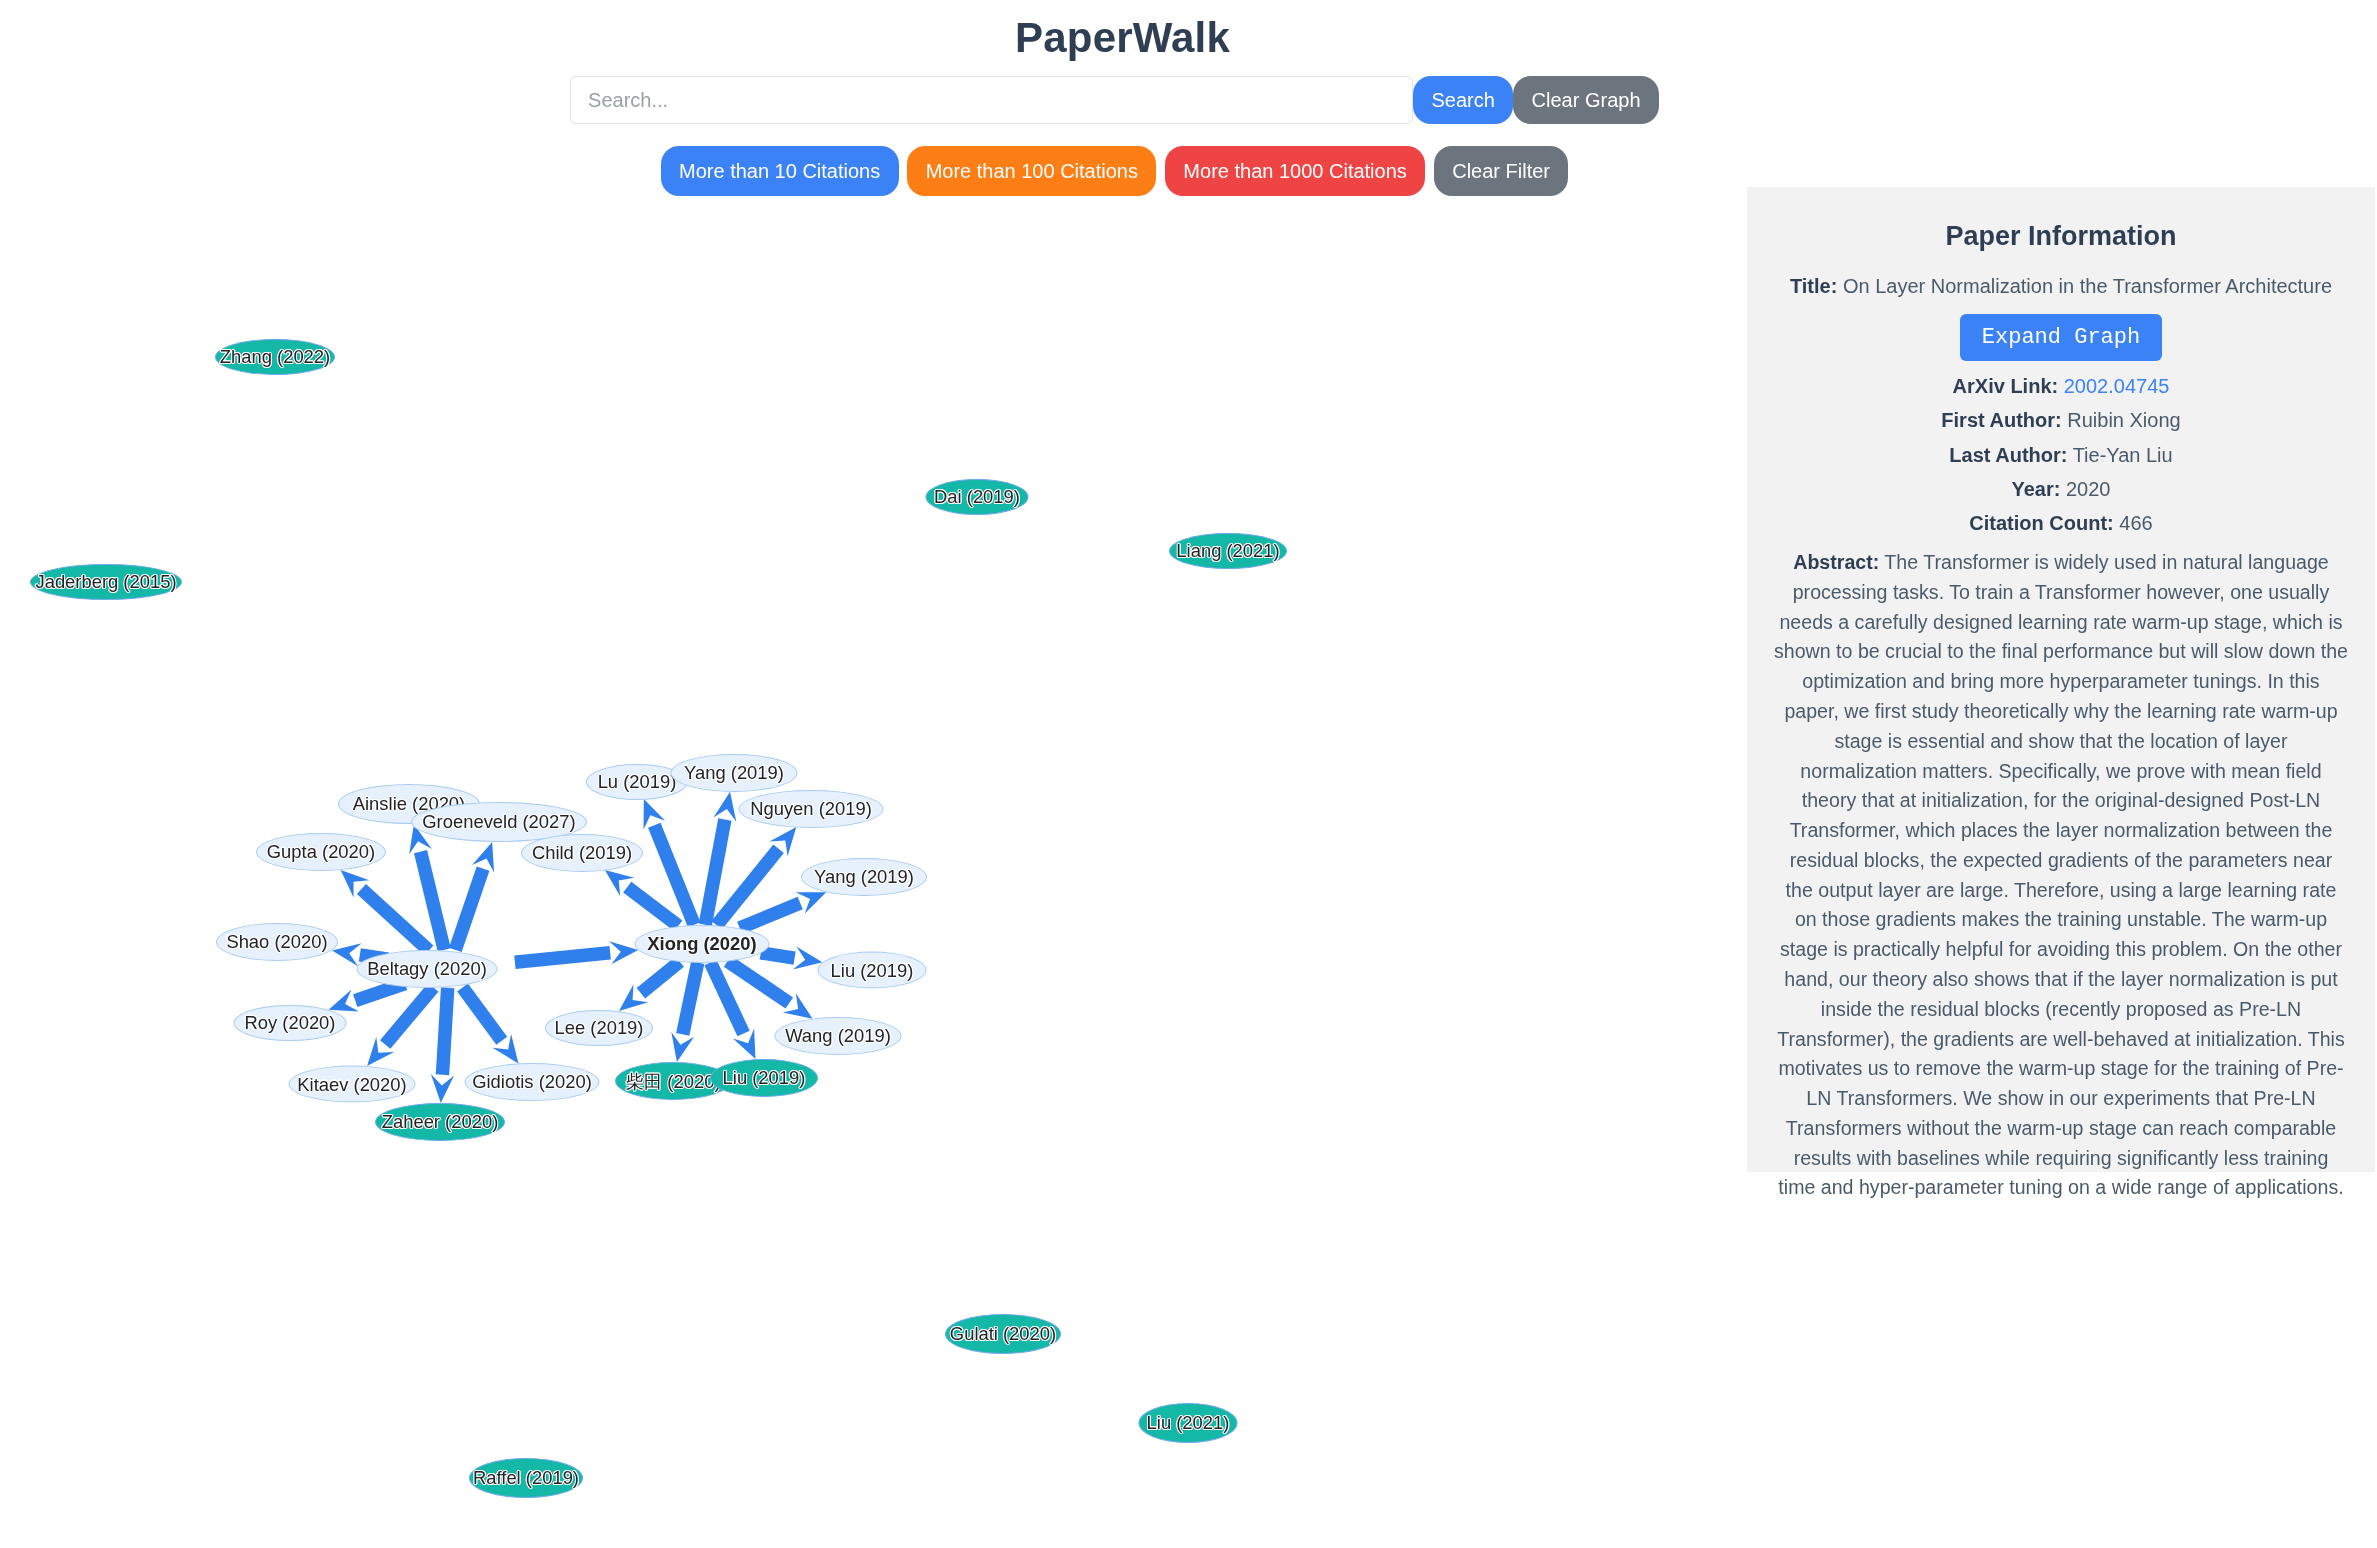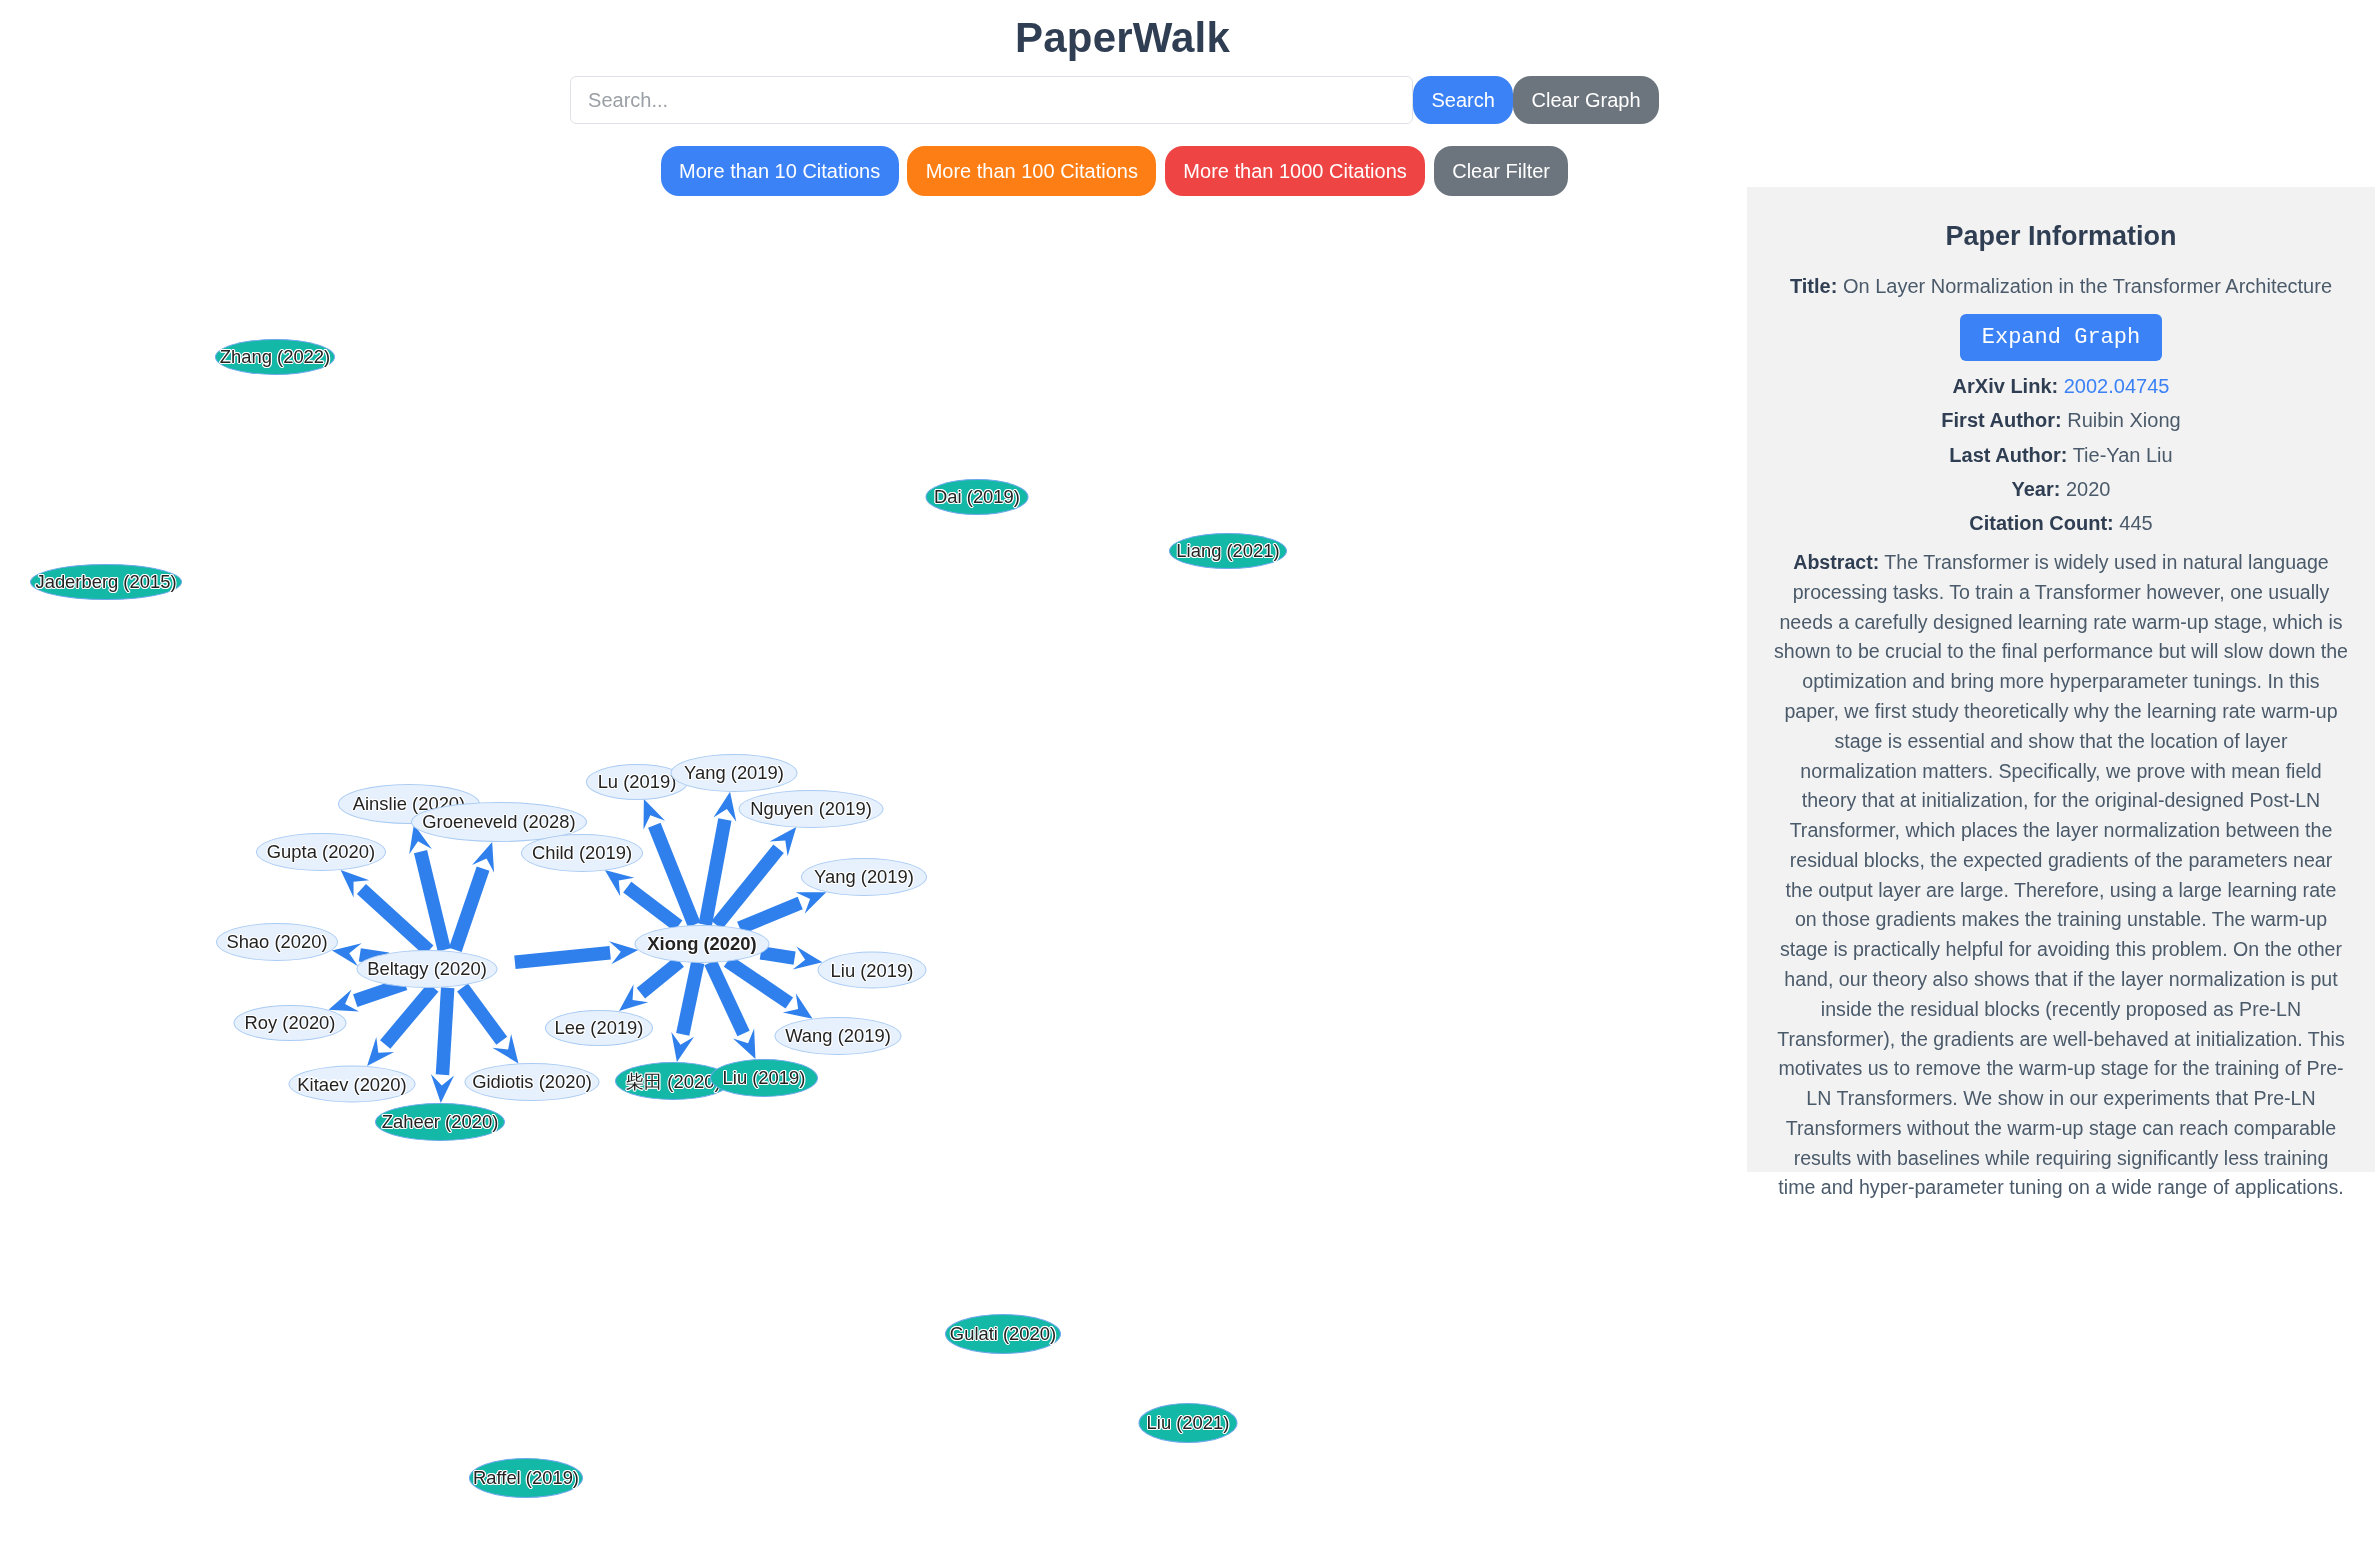--- a/index.html
+++ b/index.html
@@ -189,21 +189,21 @@
         <div class="node solid" style="left: 977px; top: 307px; width: 103px; height: 36px;">
           <span>Dai (2019)</span>
         </div>
         <div class="node solid" style="left: 1228px; top: 361px; width: 118px; height: 36px;">
           <span>Liang (2021)</span>
         </div>
         <div class="node faint" style="left: 409px; top: 614px; width: 142px; height: 40px;">
           <span>Ainslie (2020)</span>
         </div>
         <div class="node faint" style="left: 499px; top: 632px; width: 176px; height: 40px;">
-          <span>Groeneveld (2028)</span>
+          <span>Groeneveld (2027)</span>
         </div>
         <div class="node faint" style="left: 637px; top: 592px; width: 102px; height: 36px;">
           <span>Lu (2019)</span>
         </div>
         <div class="node faint" style="left: 734px; top: 583px; width: 127px; height: 38px;">
           <span>Yang (2019)</span>
         </div>
         <div class="node faint" style="left: 811px; top: 619px; width: 145px; height: 38px;">
           <span>Nguyen (2019)</span>
         </div>
@@ -291,21 +291,21 @@
       <span>Tie-Yan Liu</span>
     </div>
 
     <div class="info-line">
       <b>Year:</b>
       <span>2020</span>
     </div>
 
     <div class="info-line">
       <b>Citation Count:</b>
-      <span>445</span>
+      <span>466</span>
     </div>
 
     <div class="abstract">
       <b>Abstract:</b>
       <span>The Transformer is widely used in natural language processing tasks. To train a Transformer however, one usually needs a carefully designed learning rate warm-up stage, which is shown to be crucial to the final performance but will slow down the optimization and bring more hyperparameter tunings. In this paper, we first study theoretically why the learning rate warm-up stage is essential and show that the location of layer normalization matters. Specifically, we prove with mean field theory that at initialization, for the original-designed Post-LN Transformer, which places the layer normalization between the residual blocks, the expected gradients of the parameters near the output layer are large. Therefore, using a large learning rate on those gradients makes the training unstable. The warm-up stage is practically helpful for avoiding this problem. On the other hand, our theory also shows that if the layer normalization is put inside the residual blocks (recently proposed as Pre-LN Transformer), the gradients are well-behaved at initialization. This motivates us to remove the warm-up stage for the training of Pre-LN Transformers. We show in our experiments that Pre-LN Transformers without the warm-up stage can reach comparable results with baselines while requiring significantly less training time and hyper-parameter tuning on a wide range of applications.</span>
     </div>
   </div>
 
 </div>
 

